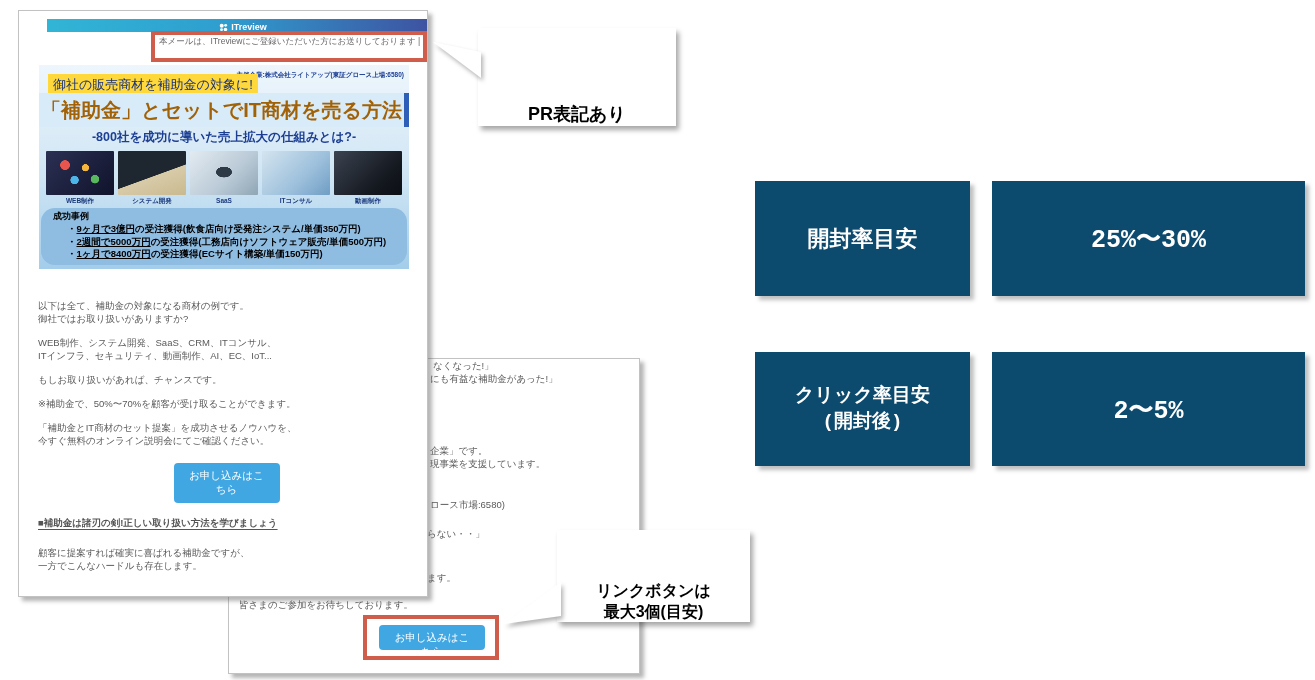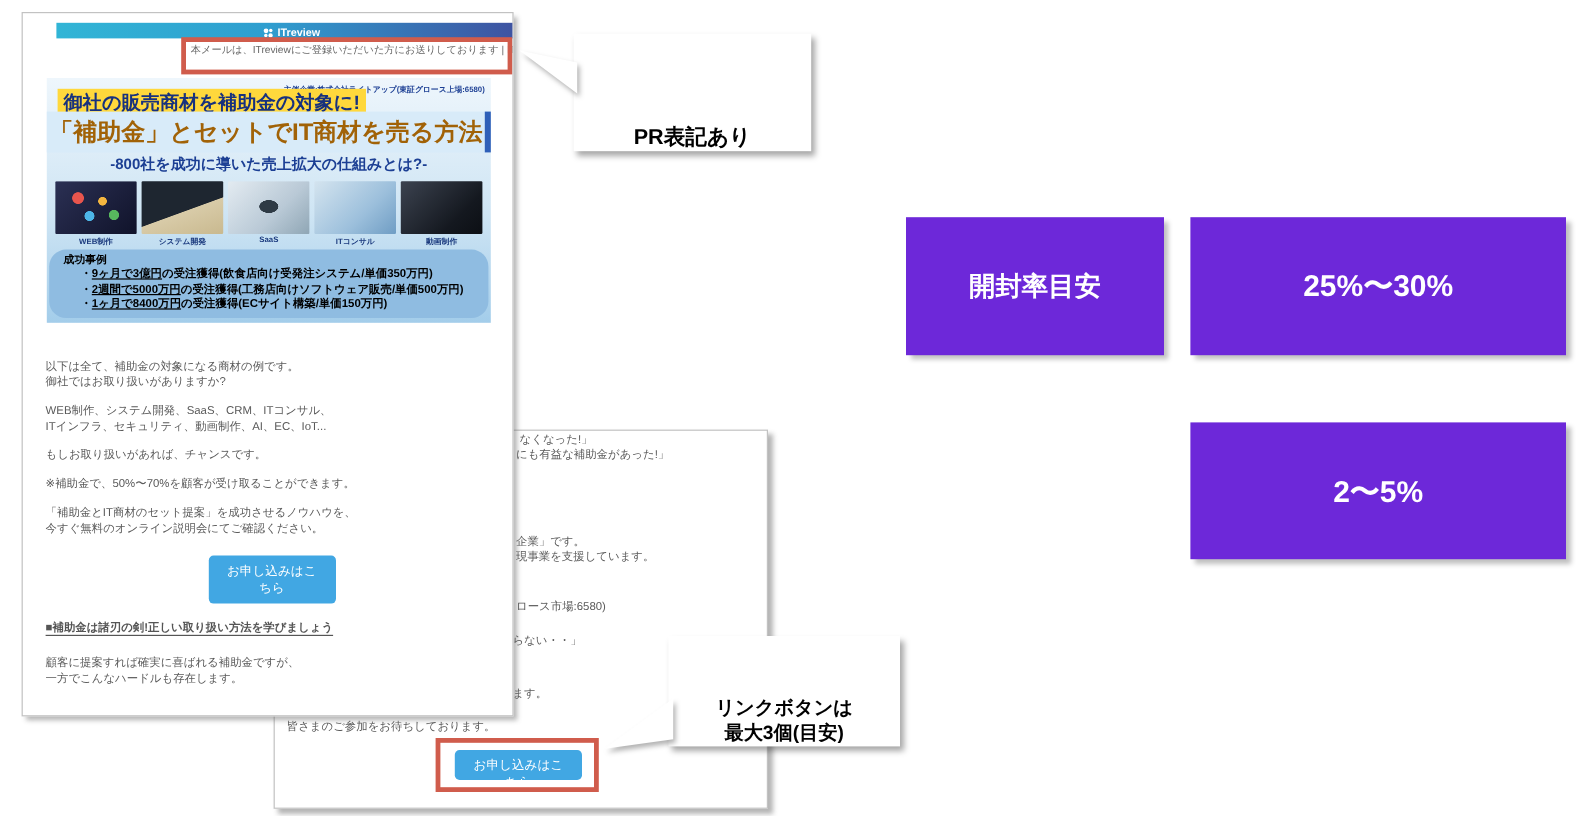--- a/index.html
+++ b/index.html
@@ -28,21 +28,21 @@
               background:linear-gradient(90deg,#31b5d6 0%,#2f9ecf 45%,#3f4f9f 100%);
               display:flex; align-items:flex-end; justify-content:center; }
   .logo { display:flex; align-items:center; gap:3px; color:#fff; font-size:9px; font-weight:bold; }
   .prline { position:absolute; left:140px; right:10px; top:25px; font-size:8.5px; color:#666;
             text-align:center; white-space:nowrap; }
 
   .creative { position:absolute; left:20px; top:54px; width:370px; height:204px;
               background:linear-gradient(180deg,#eef6fc 0%,#cfe5f4 55%,#a3cdea 100%); }
   .sponsor { position:absolute; top:6px; right:5px; font-size:6.5px; font-weight:bold; color:#1c3f94; }
   .badge { position:absolute; top:9px; left:9px; background:#ffd83c; color:#17317e;
-           font-size:16px; font-weight:bold; padding:2px 5px; }
+           font-size:13px; font-weight:normal; padding:2px 5px; }
   .hero-title { position:absolute; top:28px; left:0; right:0; height:34px; background:#d8ebf9;
                 border-right:5px solid #2e5fb8; color:#a16207; font-size:20px; font-weight:bold;
                 display:flex; align-items:center; justify-content:center; white-space:nowrap; }
   .hero-sub { position:absolute; top:64px; left:0; right:0; text-align:center;
               font-size:12.5px; font-weight:bold; color:#1c3f94; }
   .thumbs { position:absolute; top:86px; left:0; right:0; display:flex; justify-content:center; gap:4px; }
   .thumb { width:68px; text-align:center; }
   .thumb .img { width:68px; height:44px; border-radius:1px; }
   .thumb figcaption { font-size:6.5px; font-weight:bold; color:#1b3a7e; margin-top:2px; }
   .t1 { background:radial-gradient(circle at 28% 32%,#e8554d 8%,transparent 9%),
@@ -77,23 +77,23 @@
   .c2 { left:557px; top:530px; width:193px; height:92px; }
   .callout .txt { font-weight:bold; color:#000; }
   .c1 .txt { font-size:18px; }
   .c2 .txt { font-size:16px; line-height:21px; }
   .tail { position:absolute; overflow:visible; filter:drop-shadow(2px 3px 2px rgba(0,0,0,.3)); }
   .tail polygon { fill:#fff; }
   .tail1 { left:-47px; top:6px; width:50px; height:46px; }
   .tail2 { left:-54px; top:50px; width:58px; height:46px; }
 
   
-  .stat { position:absolute; background:#6d28d9; color:#fff; font-weight:bold;
+  .stat { position:absolute; background:#0c4a6e; color:#fff; font-weight:bold;
           display:flex; flex-direction:column; align-items:center; justify-content:center;
-          box-shadow:4px 4px 4px rgba(0,0,0,.25); text-align:center; }
+          box-shadow:4px 4px 4px rgba(0,0,0,.25); text-align:center;font-family:Liberation Mono, monospace; }
   .s-label1 { left:755px; top:181px; width:215px; height:115px; font-size:22px; }
   .s-value1 { left:992px; top:181px; width:313px; height:115px; font-size:25px; }
   .s-label2 { left:755px; top:352px; width:215px; height:114px; font-size:19px; line-height:26px; }
   .s-value2 { left:992px; top:352px; width:313px; height:114px; font-size:25px; }
 </style>
 </head>
 <body>
 
 <div class="stage">
 
@@ -207,17 +207,21 @@
       <div>最大3個(目安)</div>
     </div>
   </div>
 
   <div class="stat s-label1">
     <span>開封率目安</span>
   </div>
   <div class="stat s-value1">
     <span>25%〜30%</span>
   </div>
+  <div class="stat s-label2">
+    <span>クリック率目安</span>
+    <span>(開封後)</span>
+  </div>
   <div class="stat s-value2">
     <span>2〜5%</span>
   </div>
 
 </div>
 
 </body></html>

